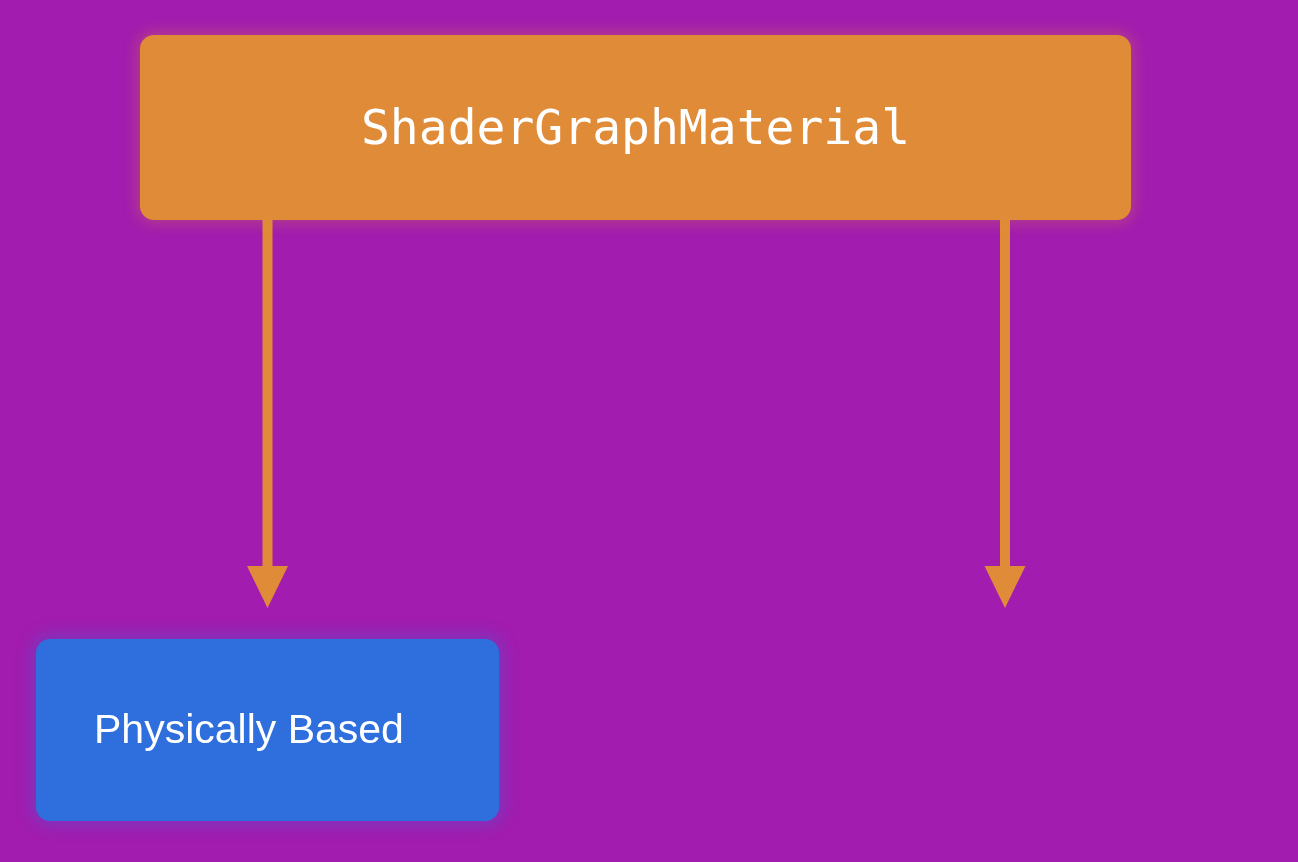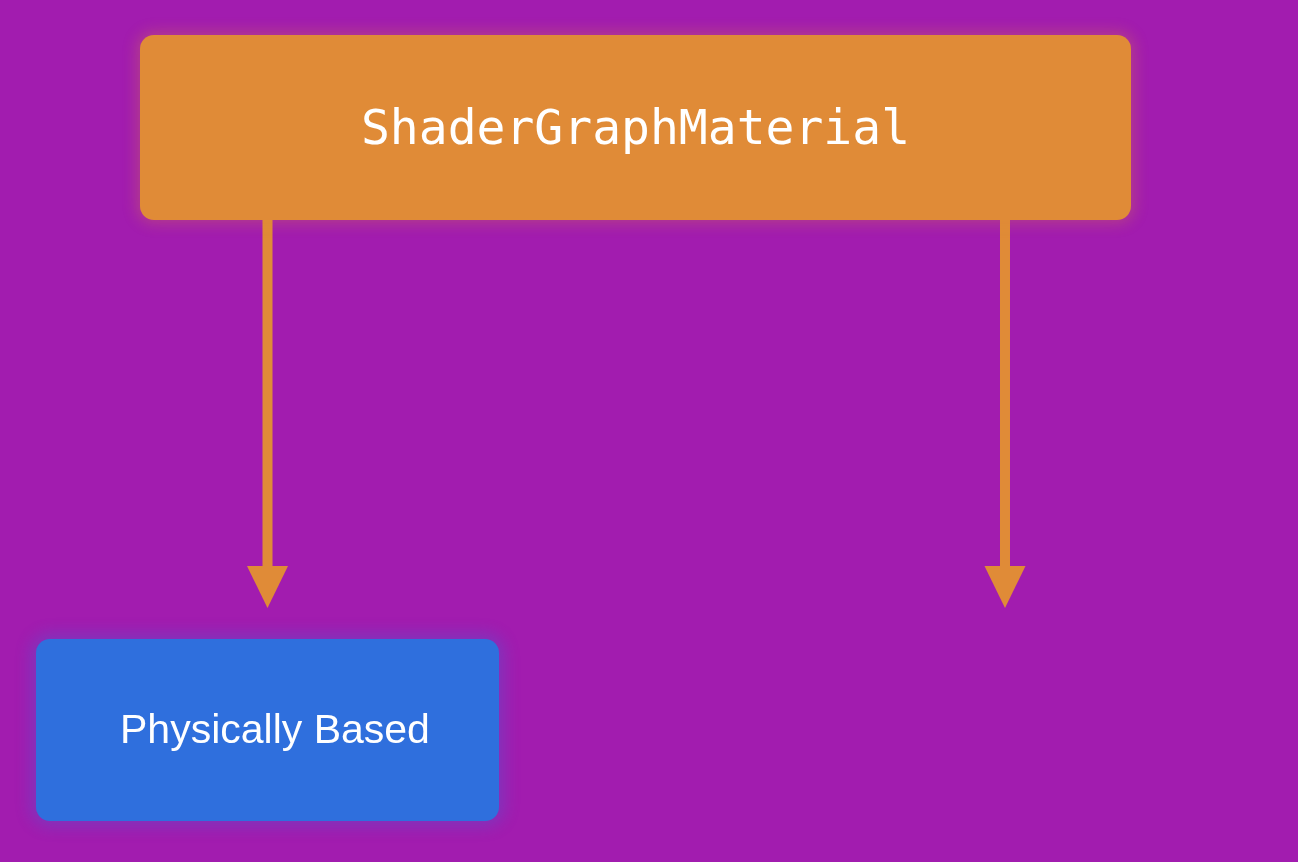--- a/index.html
+++ b/index.html
@@ -59,21 +59,21 @@
     font-size: 41px;
     font-weight: 400;
     color: #ffffff;
     font-family: "Liberation Sans", sans-serif;
   }
 
   .node-physically-based {
     left: 36px;
     width: 463px;
     justify-content: flex-start;
-    padding-left: 84px;
+    padding-left: 58px;
   }
   .node-custom {
     left: 774px;
     width: 464px;
     justify-content: center;
   }
 
   
   .connector {
     position: absolute;

